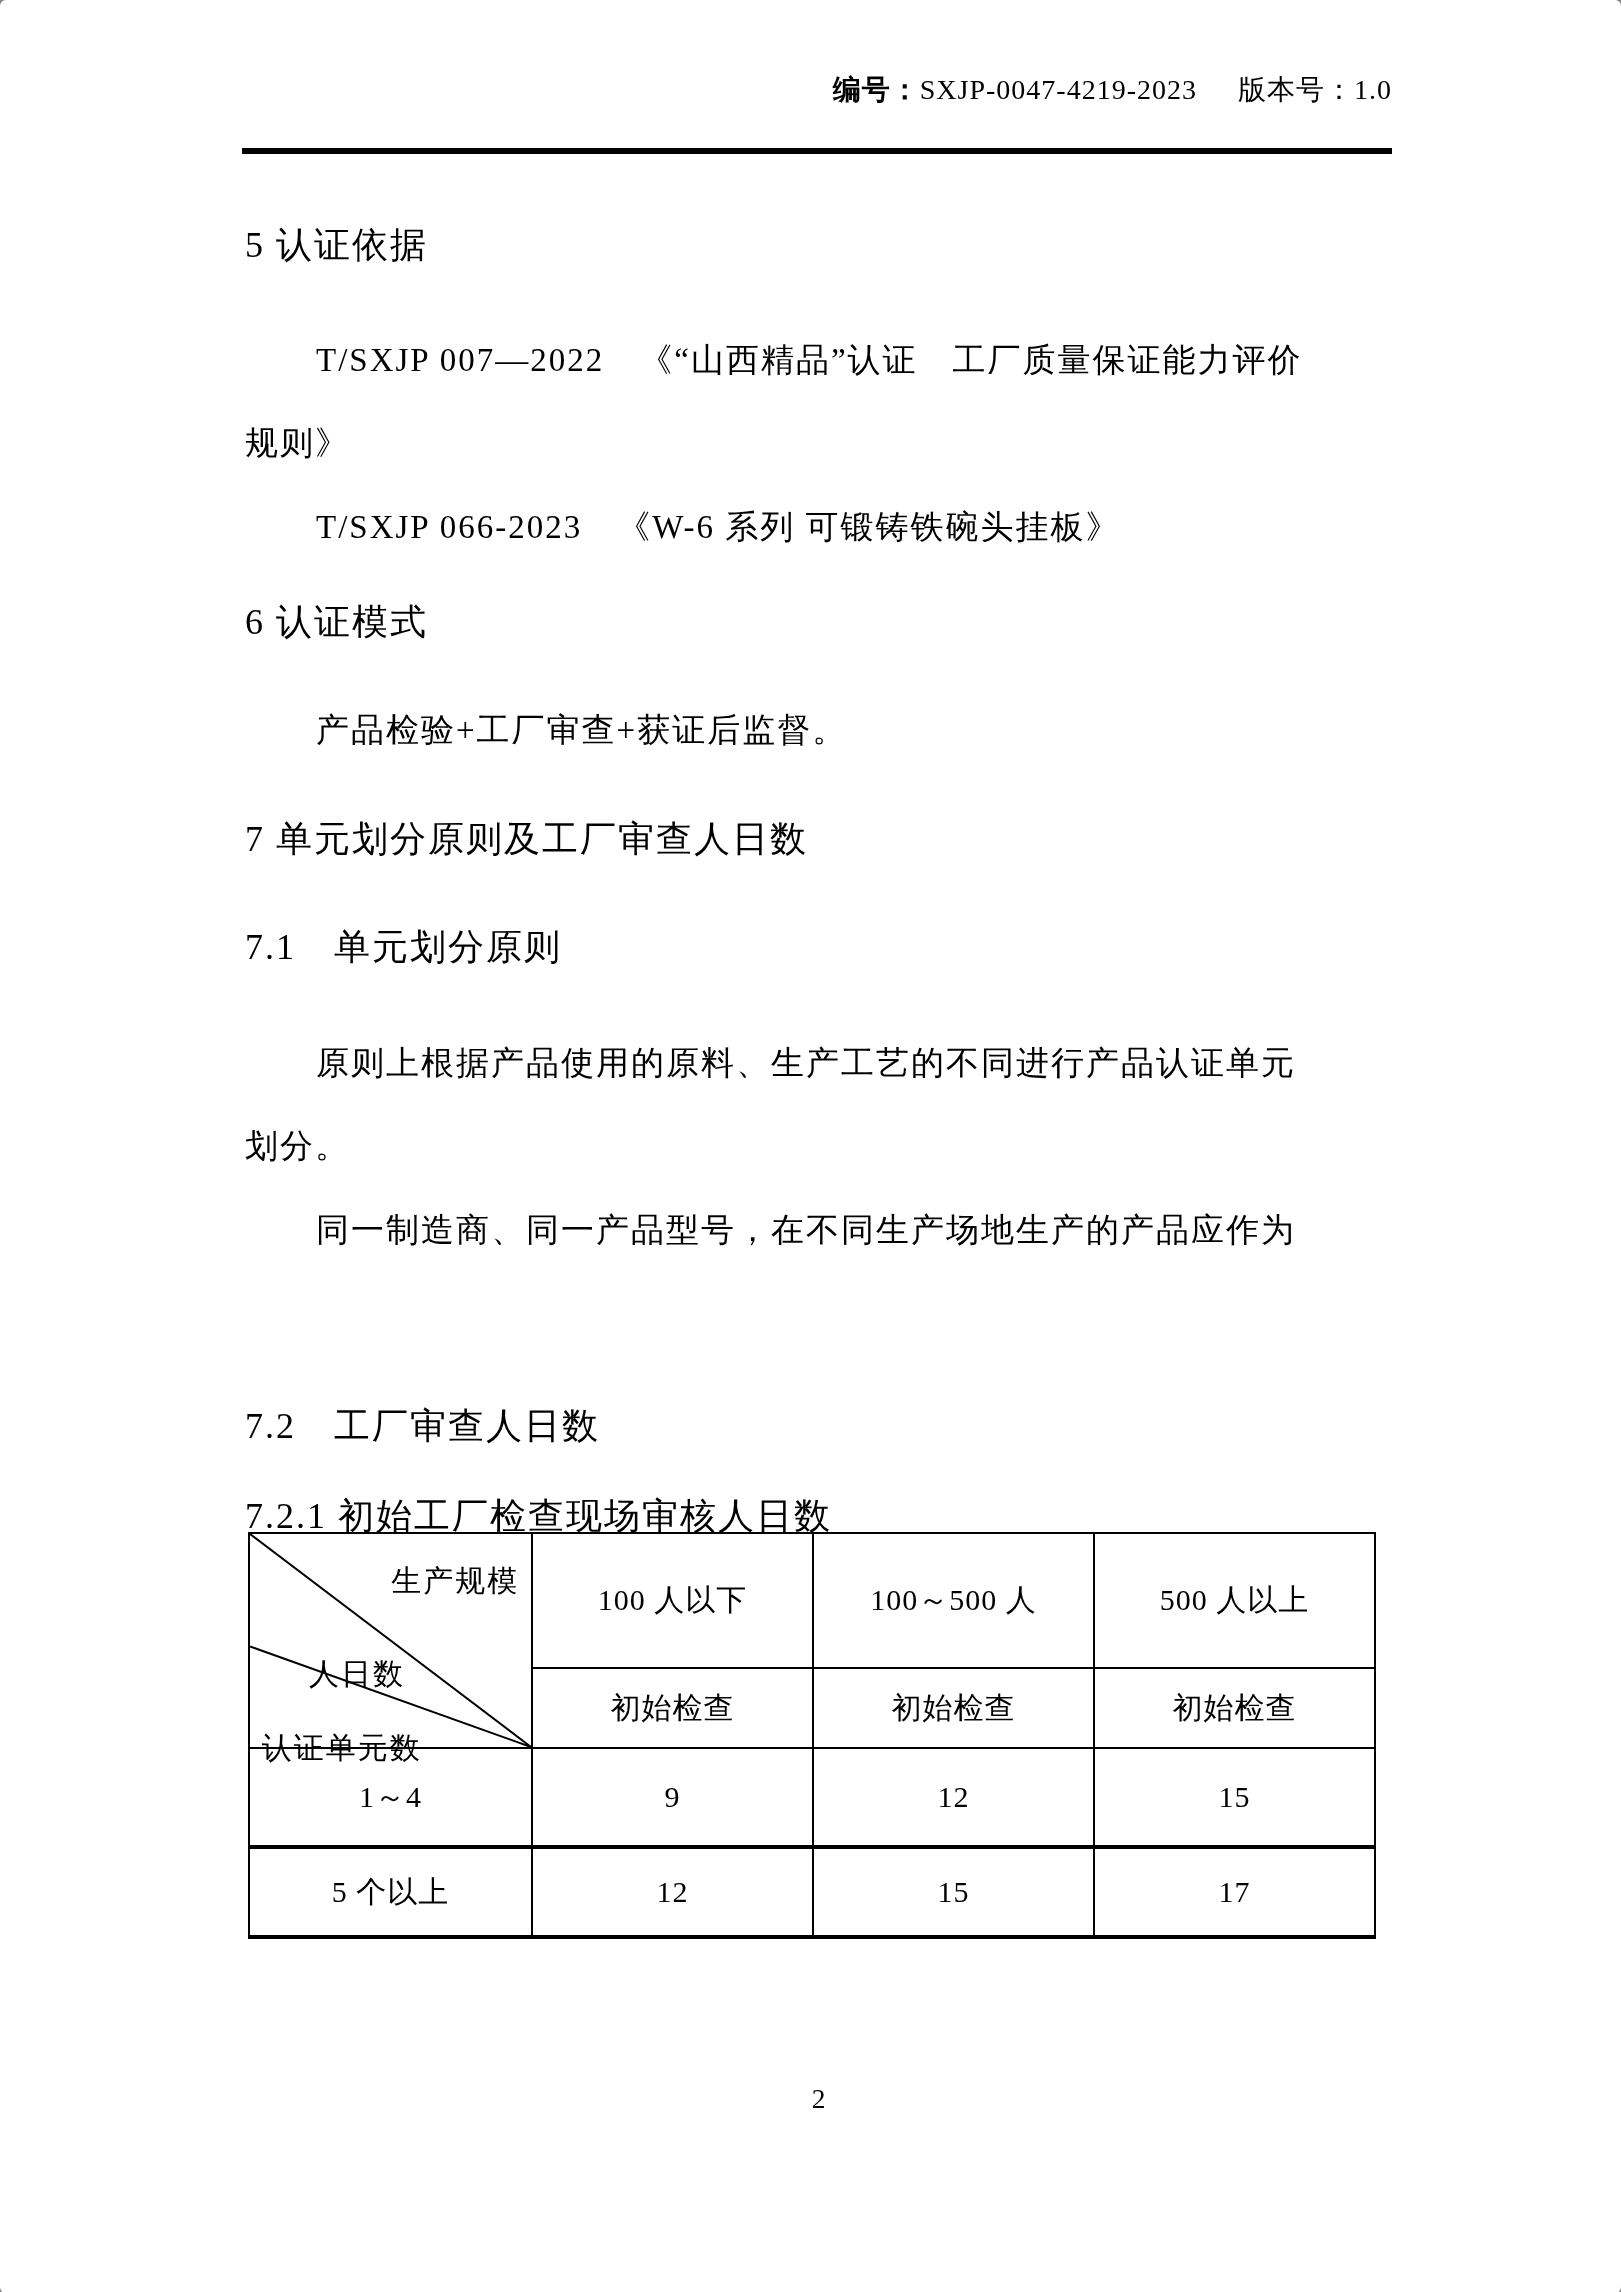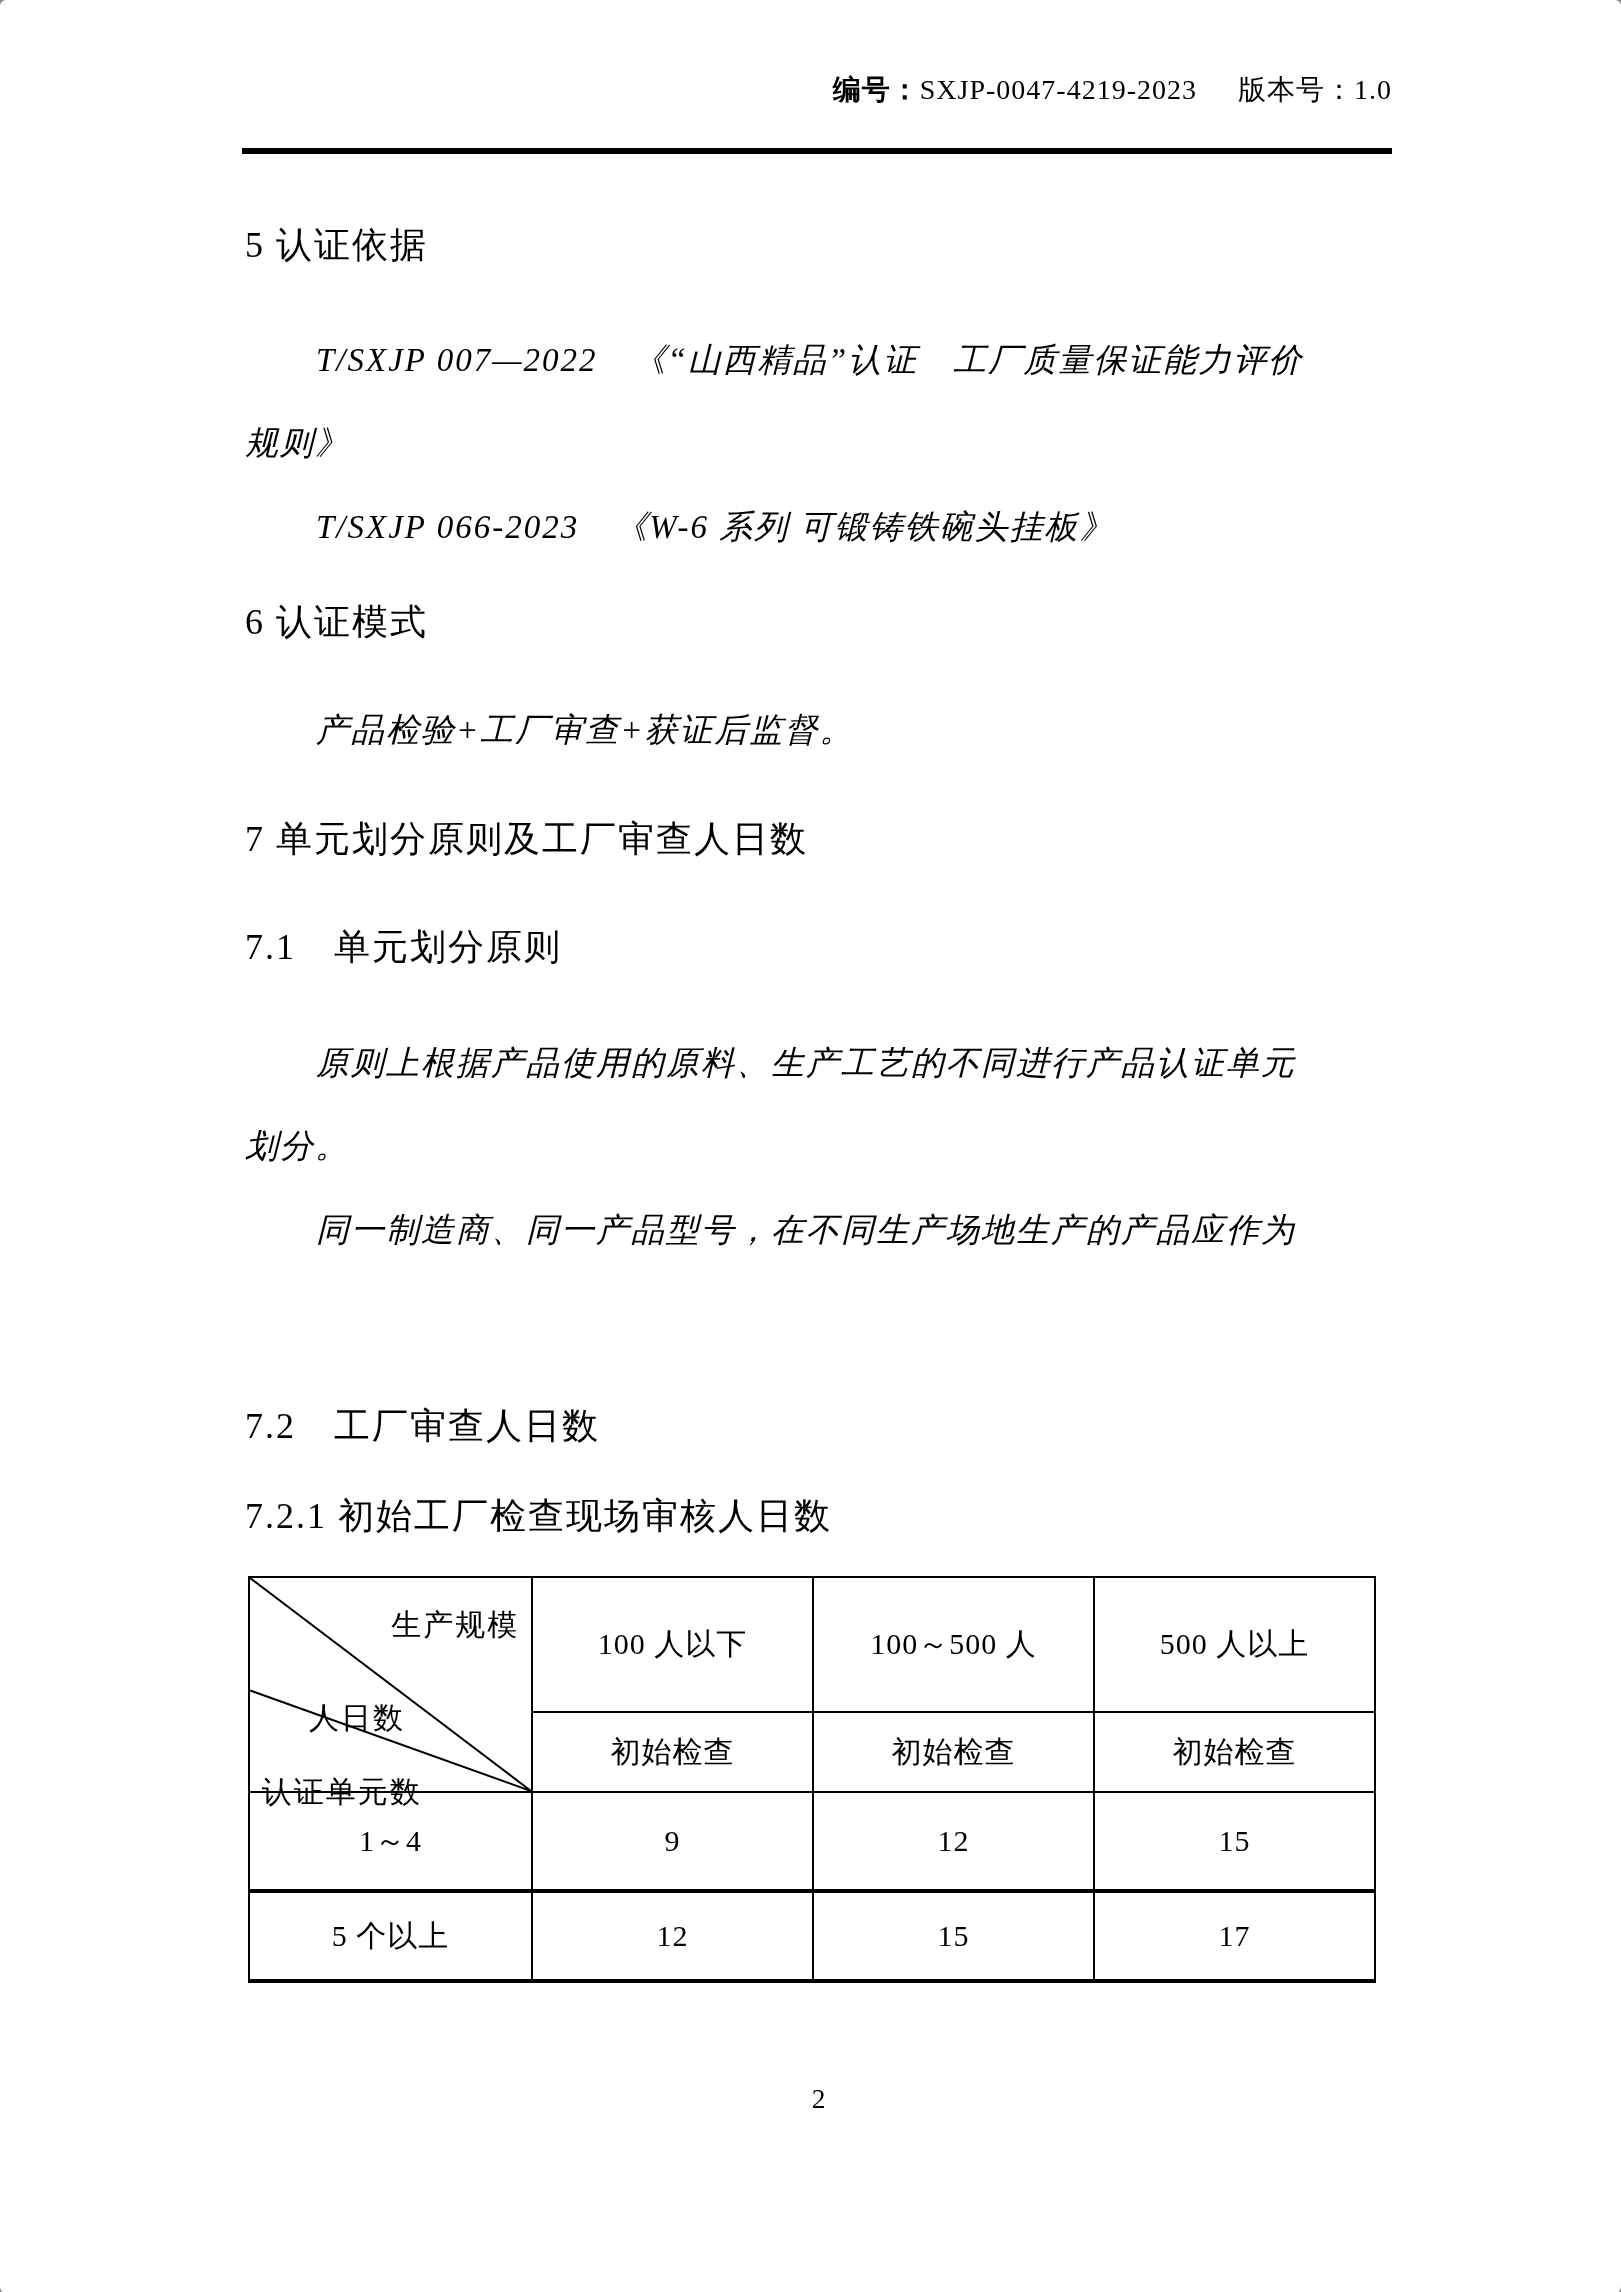--- a/index.html
+++ b/index.html
@@ -38,28 +38,27 @@
     font-size: 36px;
     font-weight: normal;
     letter-spacing: 2px;
     white-space: nowrap;
   }
   
   .body-line {
     font-size: 33px;
     letter-spacing: 2px;
     white-space: nowrap;
-    font-style: italic;
   }
   .indent { padding-left: 71px; }
 
   
   .audit-table {
     position: absolute;
-    top: 1576px; left: 248px;
+    top: 1532px; left: 248px;
     border-collapse: collapse;
     table-layout: fixed;
   }
   .audit-table td {
     border: 2px solid #000;
     text-align: center;
     vertical-align: middle;
     font-size: 30px;
     letter-spacing: 1px;
     padding: 0;

